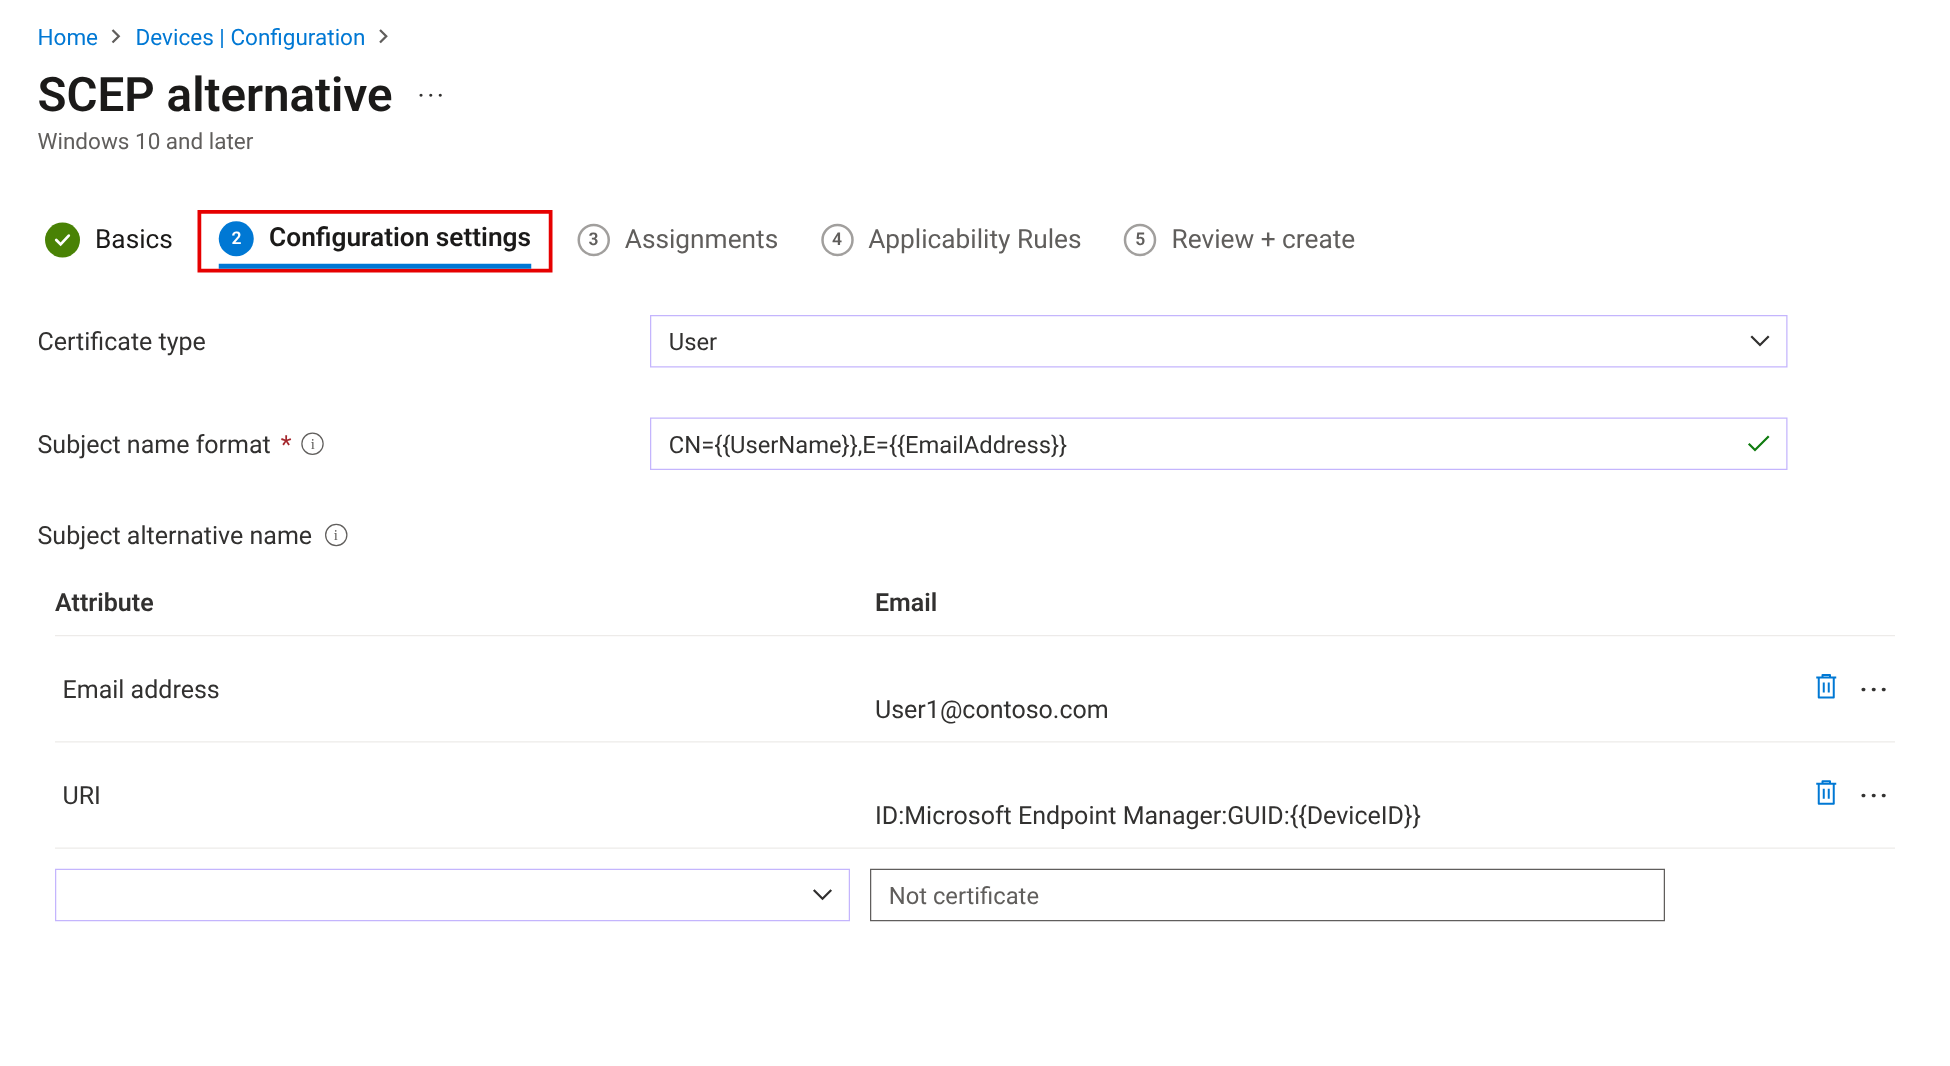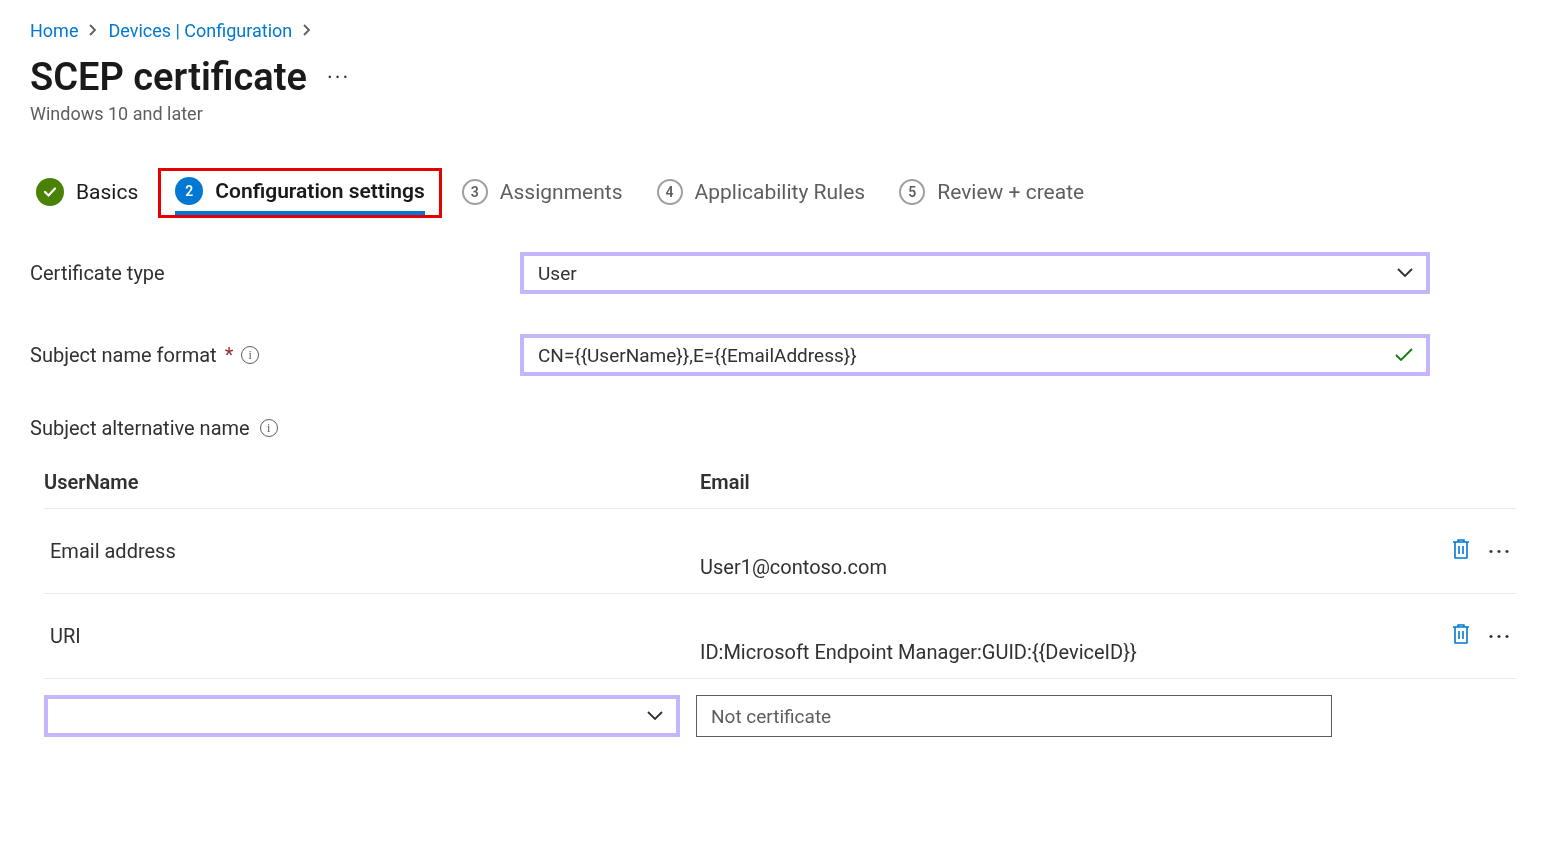--- a/index.html
+++ b/index.html
@@ -137,21 +137,21 @@
     font-family: Georgia, serif;
     cursor: help;
   }
   .form-control-wrap {
     flex: 1;
     max-width: 910px;
   }
   .select, .textinput {
     width: 100%;
     height: 42px;
-    border: 4px solid #c4b5fd;
+    border: 1px solid #c4b5fd;
     padding: 0 40px 0 14px;
     font-size: 19px;
     background: #fff;
     position: relative;
     display: flex;
     align-items: center;
     cursor: pointer;
     text-align: center;
   }
   .select .chev {
@@ -239,21 +239,21 @@
   </span>
   <a href="#">Devices | Configuration</a>
   <span class="sep">
     <svg width="10" height="12" viewBox="0 0 10 12">
         <path d="M2 1 L7 6 L2 11" stroke="#605e5c" stroke-width="1.8" fill="none"></path>
       </svg>
   </span>
 </div>
 
 <div class="title-row">
-  <h1 class="title">SCEP certificate</h1>
+  <h1 class="title">SCEP alternative</h1>
   <span class="title-dots">···</span>
 </div>
 <div class="subtitle">Windows 10 and later</div>
 
 <div class="wizard">
   <div class="step done">
     <span class="step-circle">
       <svg width="16" height="16" viewBox="0 0 16 16">
           <path d="M3 8 L6.5 11.5 L13 4.5" stroke="#fff" stroke-width="2.2" fill="none" stroke-linecap="round"></path>
         </svg>
@@ -316,21 +316,21 @@
   </div>
 </div>
 
 <div class="section-label">
   <span>Subject alternative name</span>
   <span class="info-icon">i</span>
 </div>
 
 <div class="san-table">
   <div class="san-header">
-    <div class="col-attr">UserName</div>
+    <div class="col-attr">Attribute</div>
     <div class="col-val">Email</div>
   </div>
 
   <div class="san-row">
     <div class="col-attr">Email address</div>
     <div class="col-val">User1@contoso.com</div>
     <div class="col-actions">
       <span class="trash-icon">
         <svg width="22" height="24" viewBox="0 0 22 24">
             <path d="M3 5 H19 M8 5 V3 H14 V5 M5 5 V21 H17 V5 M9 9 V17 M13 9 V17" stroke="#0078d4" stroke-width="1.6" fill="none" stroke-linejoin="round"></path>

